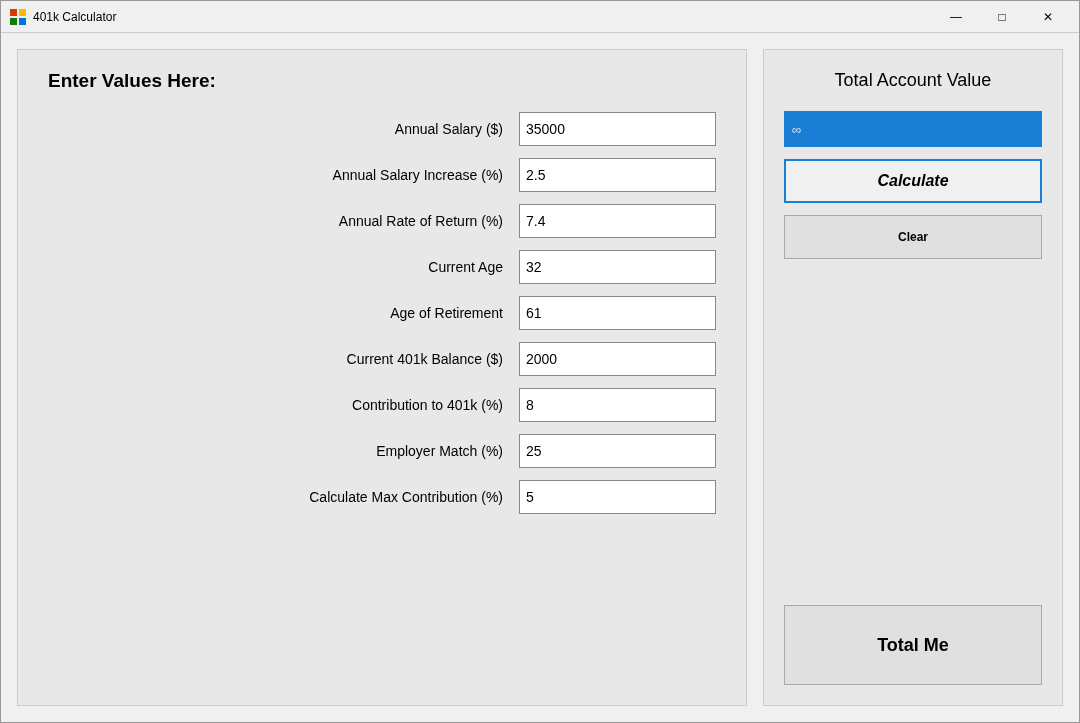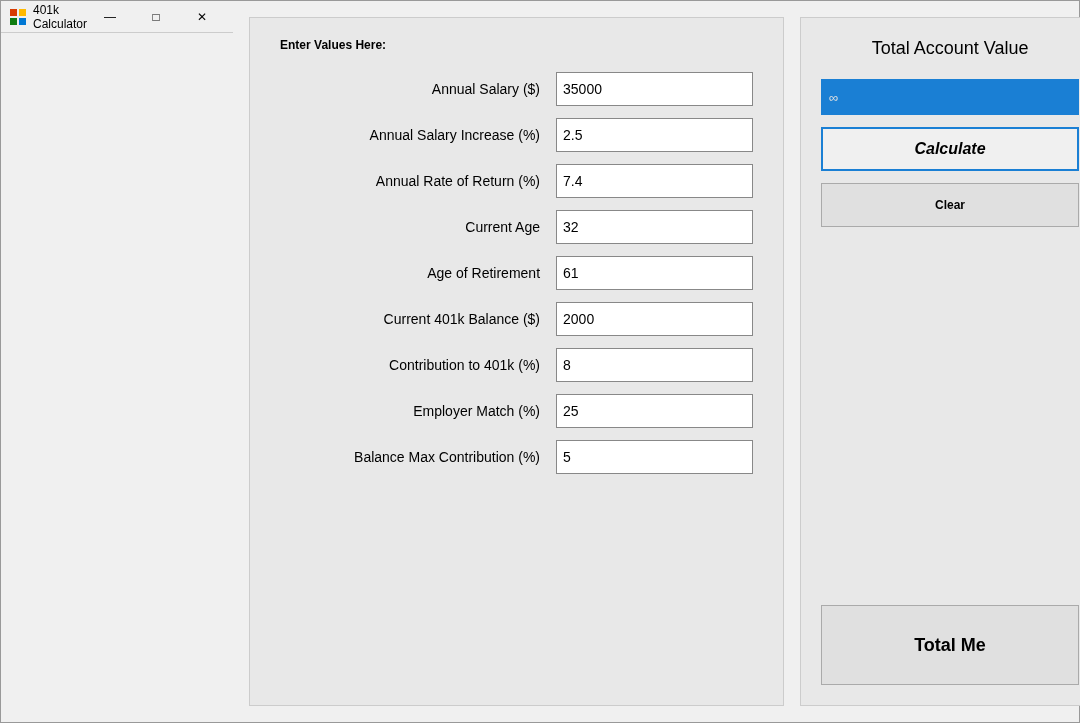--- a/index.html
+++ b/index.html
@@ -16,20 +16,21 @@
       overflow: hidden;
     }
 
     
     .window {
       width: 1080px;
       height: 723px;
       background: #f0f0f0;
       border: 1px solid #999;
       display: flex;
+      flex-direction: column;
     }
 
     .titlebar {
       height: 32px;
       background: #f0f0f0;
       display: flex;
       align-items: center;
       padding: 0 8px;
       border-bottom: 1px solid #ccc;
       user-select: none;
@@ -83,21 +84,21 @@
 
     
     .left-panel {
       flex: 1;
       background: #e8e8e8;
       border: 1px solid #ccc;
       padding: 20px 30px;
     }
 
     .panel-title {
-      font-size: 12px;
+      font-size: 19px;
       font-weight: bold;
       color: #000;
       margin-bottom: 20px;
     }
 
     .form-row {
       display: flex;
       align-items: center;
       margin-bottom: 12px;
       justify-content: flex-end;
@@ -256,21 +257,21 @@
           </div>
           <div class="form-row">
             <span class="form-label">Contribution to 401k (%)</span>
             <input type="text" class="form-input" value="8" style="">
           </div>
           <div class="form-row">
             <span class="form-label">Employer Match (%)</span>
             <input type="text" class="form-input" value="25" style="">
           </div>
           <div class="form-row">
-            <span class="form-label">Balance Max Contribution (%)</span>
+            <span class="form-label">Calculate Max Contribution (%)</span>
             <input type="text" class="form-input" value="5" style="">
           </div>
         </div>
     </div>
 
     <div class="right-panel">
       <div class="right-panel-title">Total Account Value</div>
 
       <div class="result-display">
         <span class="result-text">∞</span>

